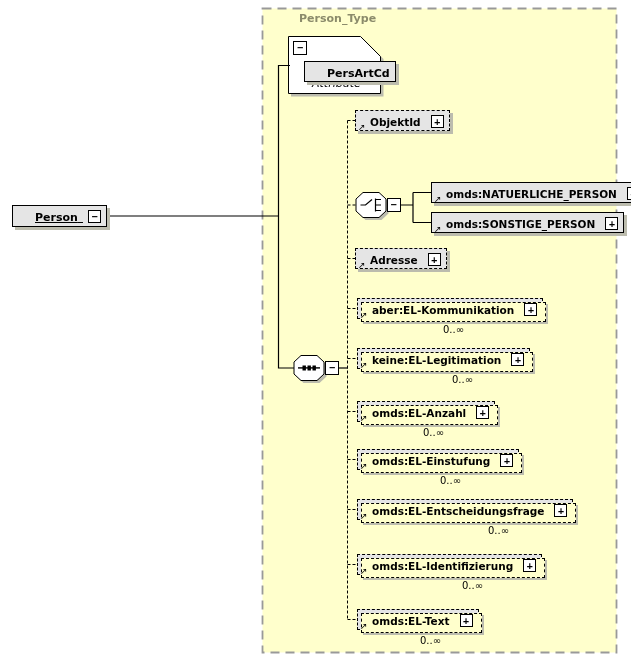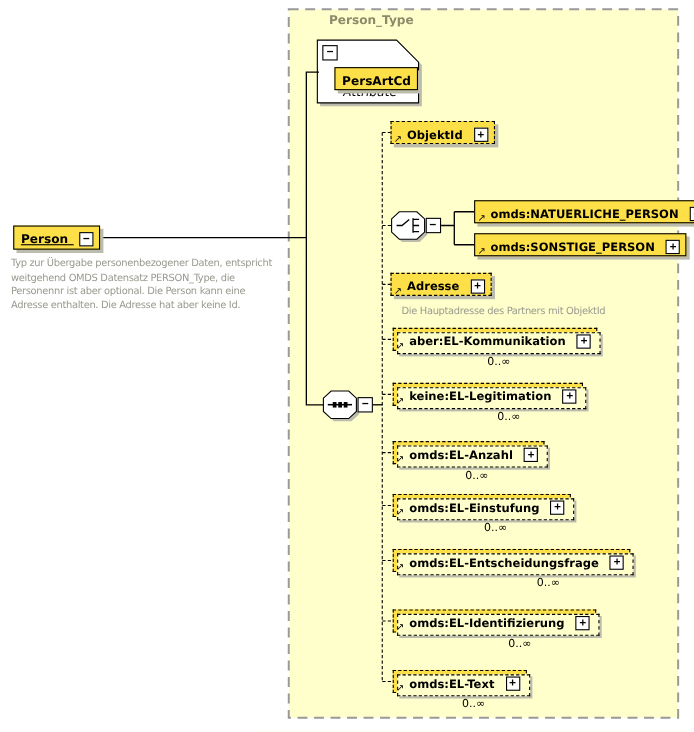--- a/index.html
+++ b/index.html
@@ -1,22 +1,22 @@
 <!DOCTYPE html>
 <html><head>
 <meta charset="utf-8">
 <style>
   html,body{margin:0;padding:0;background:#fff;}
   .stage{position:relative;width:631px;height:665px;background:#ffffff;overflow:hidden;
          font-family:"DejaVu Sans",sans-serif;}
   .overlay{position:absolute;left:0;top:0;z-index:0;}
 
   
-  .ebox{position:absolute;z-index:2;background:#fde047;border:1px solid #000;
-        height:19px;line-height:19px;padding:0 5px 0 6px;white-space:nowrap;
+  .ebox{position:absolute;z-index:2;background:#e5e5e5;border:1px solid #000;
+        height:19px;line-height:19px;padding:0 5px 0 22px;white-space:nowrap;
         box-shadow:3px 3px 0 #bcbcae;}
   .ebox-label{font-weight:bold;font-size:10.5px;color:#000;}
   .ebox.ref{padding-left:14px;}
   .ebox.dashed{border-style:dashed;}
   .ebox.stacked{box-shadow:none;}
   .ebox.stacked::before{content:"";position:absolute;left:3px;top:3px;right:-4px;bottom:-4px;
         border:1px dashed #000;background:#ffffcc;z-index:-1;box-shadow:2px 2px 0 #bcbcae;}
   .ref-arrow{position:absolute;left:2px;bottom:-2px;font-size:9px;color:#000;line-height:10px;}
 
   .expander{display:inline-block;width:11px;height:11px;border:1px solid #000;background:#fff;
@@ -80,24 +80,20 @@
       <path d="M360.5 205 H365.5 L372 199.5"></path>
       <path d="M375.5 198.5 V211.5"></path>
       <path d="M375.5 199.5 H381 M375.5 205 H381 M375.5 210.5 H381"></path>
     </g>
   </svg>
 
   <div class="ebox person" style="left:12px;top:205px;height:20px;line-height:20px;text-decoration:underline;">
     <span class="ebox-label">Person</span>
     <span class="expander">−</span>
   </div>
-  <div class="annotation" style="left:10px;top:234px;">Typ zur Übergabe personenbezogener Daten, entspricht
-weitgehend OMDS Datensatz PERSON_Type, die
-Personennr ist aber optional. Die Person kann eine
-Adresse enthalten. Die Adresse hat aber keine Id.</div>
 
   <div class="panel-title" style="left:271px;top:12px;">Person_Type</div>
 
   <div class="expander abs" style="left:293px;top:41px;">−</div>
   <div class="attr-title" style="left:312px;top:41px;">Attribute</div>
   <div class="ebox attrbox" style="left:304px;top:61px;">
     <span class="ebox-label">PersArtCd</span>
   </div>
 
   <div class="expander abs" style="left:325px;top:361px;">−</div>
@@ -118,21 +114,20 @@
     <span class="ref-arrow">↗</span>
     <span class="ebox-label">omds:SONSTIGE_PERSON</span>
     <span class="expander">+</span>
   </div>
 
   <div class="ebox dashed ref" style="left:355px;top:248px;">
     <span class="ref-arrow">↗</span>
     <span class="ebox-label">Adresse</span>
     <span class="expander">+</span>
   </div>
-  <div class="annotation" style="left:365px;top:277px;">Die Hauptadresse des Partners mit ObjektId</div>
 
   <div class="ebox dashed stacked ref" style="left:357px;top:298px;">
     <span class="ref-arrow">↗</span>
     <span class="ebox-label">aber:EL-Kommunikation</span>
     <span class="expander">+</span>
   </div>
   <div class="occ" style="left:443px;top:324px;">0..∞</div>
 
   <div class="ebox dashed stacked ref" style="left:357px;top:348px;">
     <span class="ref-arrow">↗</span>

